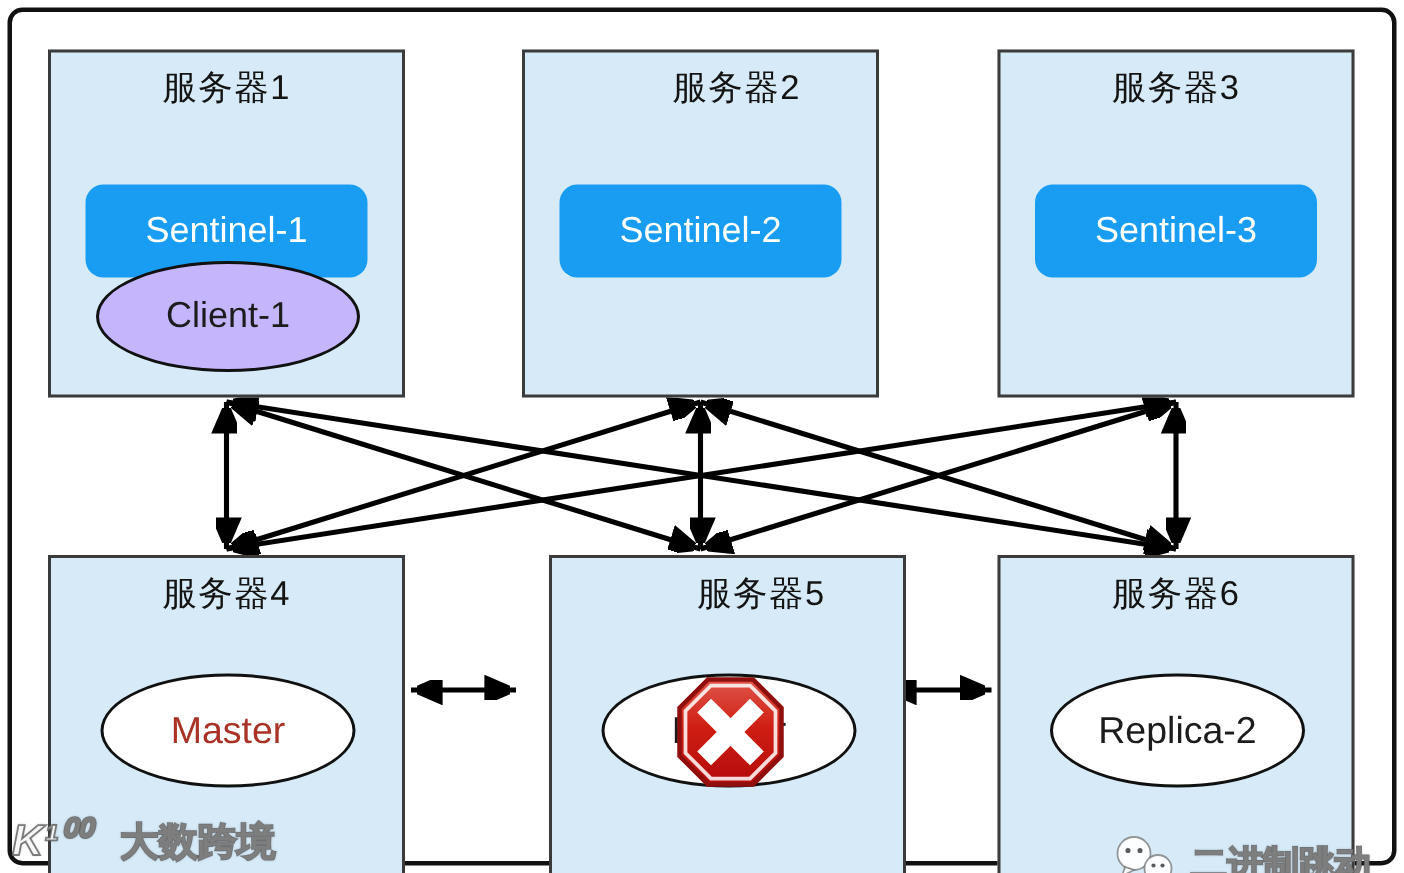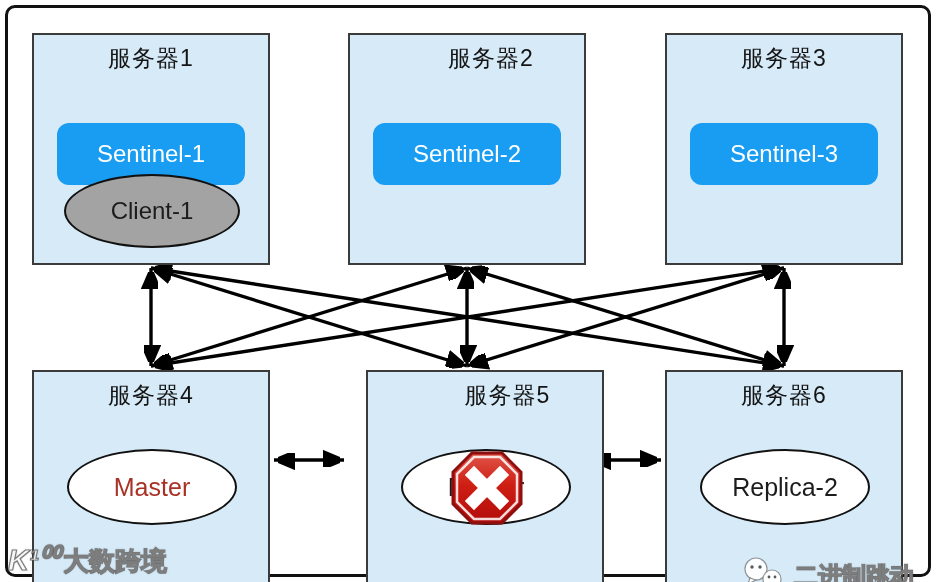--- a/index.html
+++ b/index.html
@@ -25,21 +25,21 @@
     margin-top:8px; text-align:center;
     font-size:23px; color:#141414; letter-spacing:1px;
   }
   .sentinel-btn {
     position:absolute; left:23px; top:52px; width:188px; height:62px;
     background:#189df2; border-radius:12px;
     color:#ffffff; font-size:24px; text-align:center; line-height:62px;margin-top:36px;
   }
   .client-ellipse {
     position:absolute; left:30px; top:139px; width:176px; height:74px;
-    background:#a3a3a3; border:2px solid #111; border-radius:50%;
+    background:#c4b5fd; border:2px solid #111; border-radius:50%;
     box-sizing:border-box; color:#1c1c1c; font-size:24px;
     text-align:center; line-height:70px;
   }
   .node-ellipse {
     position:absolute; left:33px; top:77px; width:170px; height:76px;
     background:#ffffff; border:2px solid #111; border-radius:50%;
     box-sizing:border-box; color:#1c1c1c; font-size:25px;
     text-align:center; line-height:72px;
   }
   .node-master { color:#a93226; }
@@ -47,21 +47,21 @@
     position:absolute; left:83px; top:79px; width:72px; height:74px;
   }
   #arrows { position:absolute; left:0; top:0; width:936px; height:582px; }
   .wm {
     position:absolute; color:rgba(255,255,255,0.92); font-weight:bold;
     -webkit-text-stroke:1.2px rgba(95,95,95,0.8);
     text-shadow:0 0 2px rgba(70,70,70,0.55);
     white-space:nowrap;
   }
   .wm-left { left:8px; top:539px; font-size:26px; }
-  .wm-left .logo { font-size:29px; margin-right:4px; font-style:italic; }
+  .wm-left .logo { font-size:29px; margin-right:21px; font-style:italic; }
   .wm-right { left:742px; top:525px; font-size:24px; display:flex; align-items:center;margin-top:32px; }
   .wm-right .bubbles { margin-right:6px; }
 </style>
 </head>
 <body>
 
 <div class="canvas">
   <div class="outer-border"></div>
 
   <svg id="arrows" viewBox="0 0 936 582" xmlns="http://www.w3.org/2000/svg">

